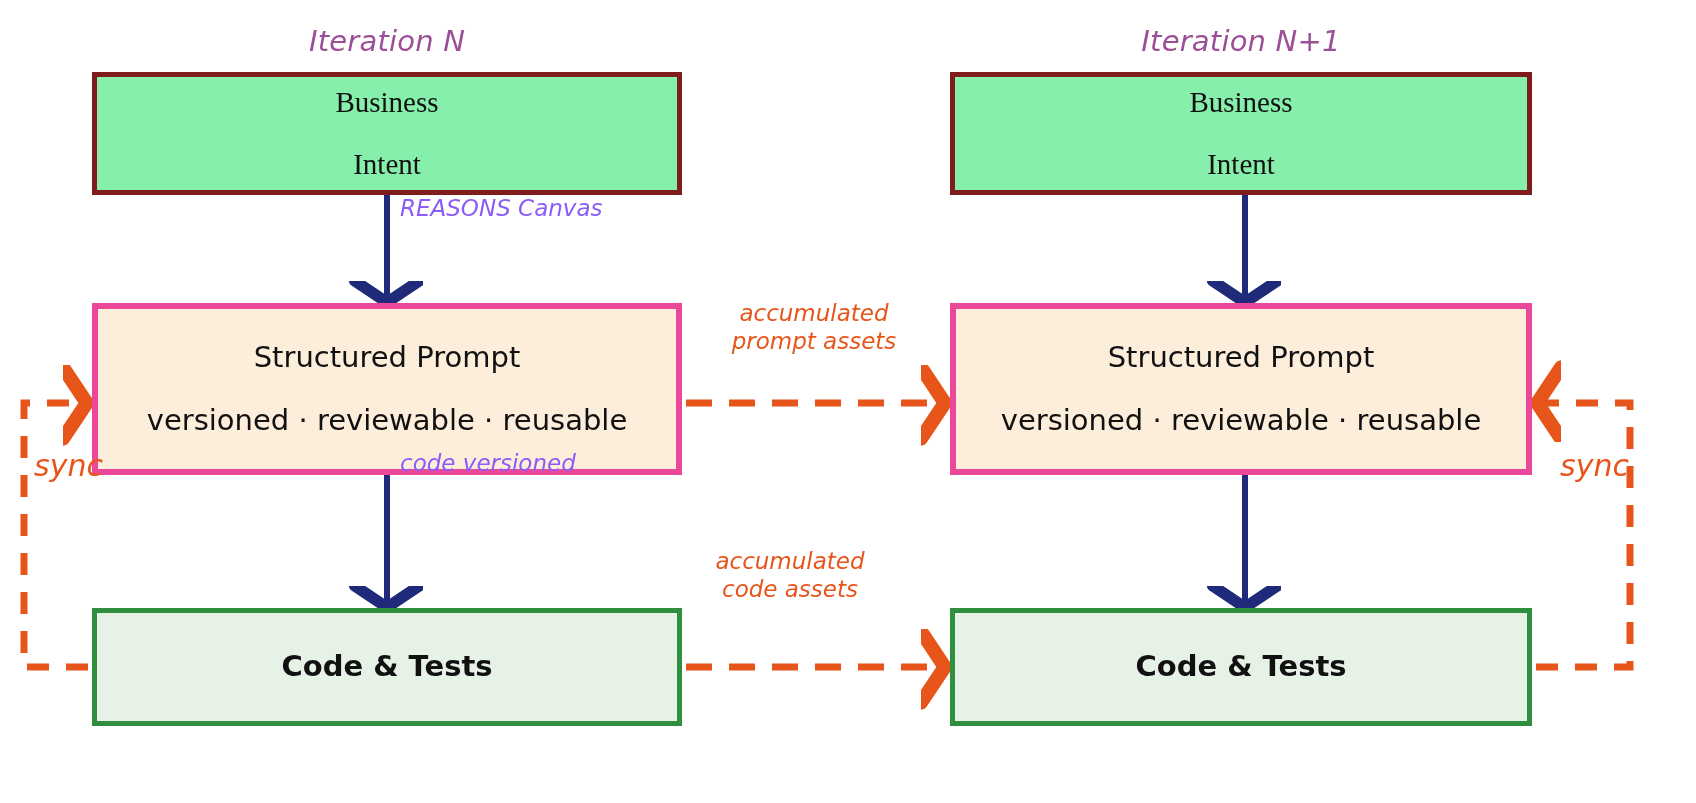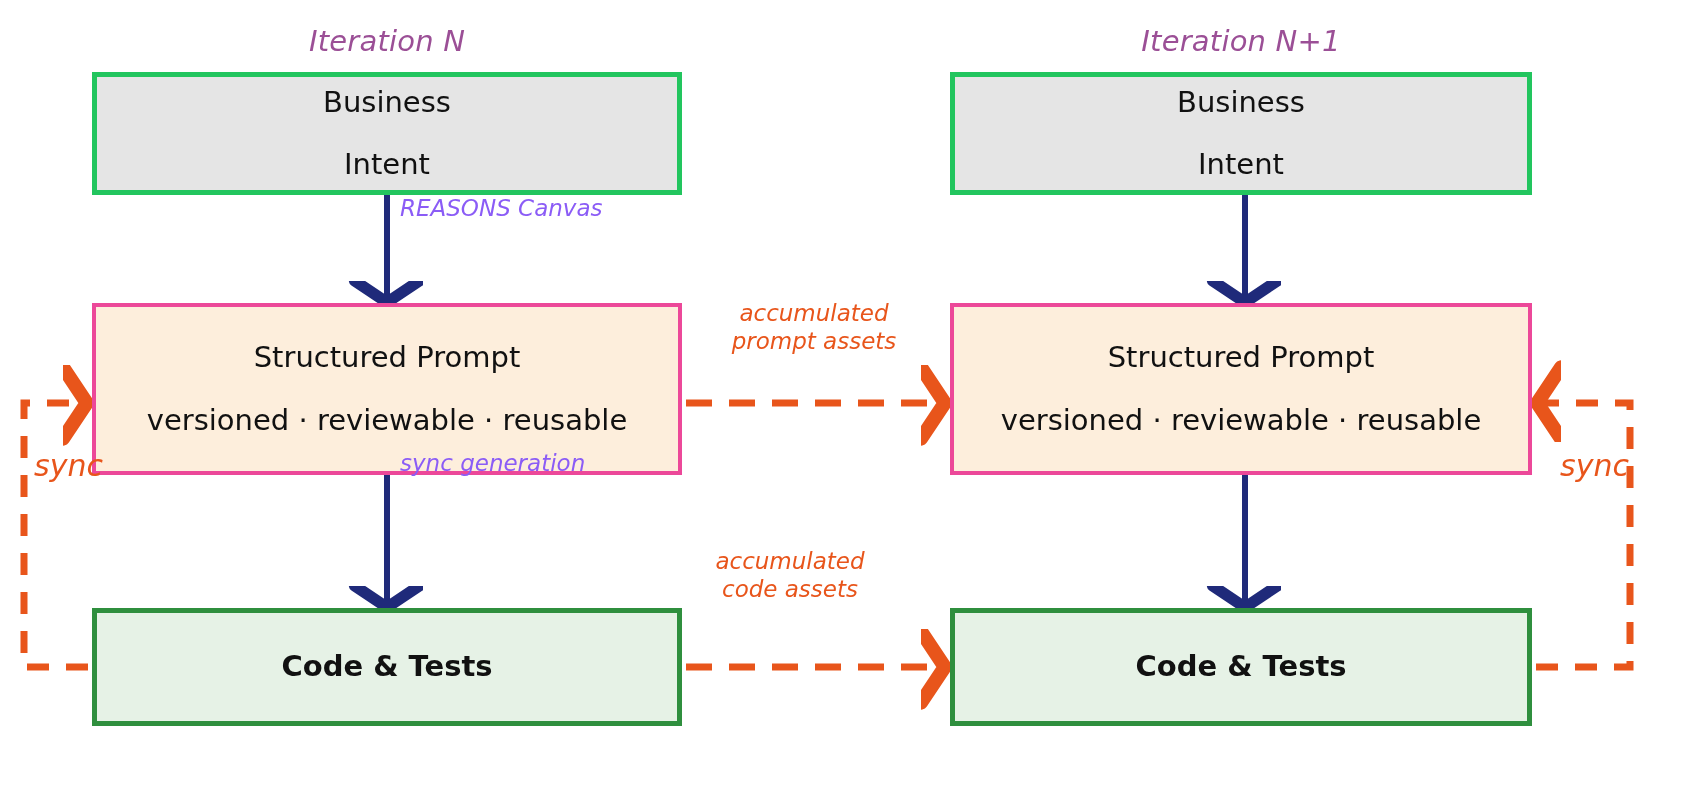--- a/index.html
+++ b/index.html
@@ -9,22 +9,22 @@
   svg#wires{position:absolute;left:0;top:0;width:1696px;height:803px;pointer-events:none;}
 
   .col-title{position:absolute;text-align:center;font-style:italic;font-weight:normal;
              font-size:29px;color:#9b4f96;letter-spacing:0.2px;white-space:nowrap;}
 
   .node{position:absolute;box-sizing:border-box;display:flex;flex-direction:column;
         align-items:center;justify-content:center;text-align:center;}
   .node .line1{font-size:29px;color:#111111;line-height:1.22;}
   .node .line2{font-size:29px;color:#111111;line-height:1.22;margin-top:27px;}
 
-  .intent{background:#e5e5e5;border:5px solid #22c55e;}
-  .prompt{background:#fdeedc;border:4px solid #ec4899;}
+  .intent{background:#86efac;border:5px solid #7f1d1d;font-family:Liberation Serif, serif;}
+  .prompt{background:#fdeedc;border:6px solid #ec4899;}
   .codet {background:#e6f2e6;border:5px solid #2f8f3e;font-weight:bold;}
 
   .edge-label{position:absolute;font-style:italic;font-size:23px;color:#8b5cf6;
               white-space:nowrap;line-height:1.2;}
   .edge-label.orange{color:#e8551b;text-align:center;font-size:23px;}
   .edge-label.sync{color:#e8551b;font-size:30px;}
 </style>
 </head>
 <body>
 
@@ -100,21 +100,21 @@
     <div class="line1">Structured Prompt</div>
     <div class="line2">versioned · reviewable · reusable</div>
   </div>
 
   <div class="node codet" style="left:950px;top:608px;width:582px;height:118px;">
     <div class="line1">Code &amp; Tests</div>
   </div>
 
   <div class="edge-label" style="left:400px;top:195px;">REASONS Canvas</div>
 
-  <div class="edge-label" style="left:400px;top:450px;">sync generation</div>
+  <div class="edge-label" style="left:400px;top:450px;">code versioned</div>
 
   <div style="position:absolute;left:686px;top:300px;width:256px;text-align:center;">
     <div class="edge-label orange" style="position:static;text-align:center;">accumulated</div>
     <div class="edge-label orange" style="position:static;text-align:center;">prompt assets</div>
   </div>
 
   <div style="position:absolute;left:662px;top:548px;width:256px;text-align:center;">
     <div class="edge-label orange" style="position:static;text-align:center;">accumulated</div>
     <div class="edge-label orange" style="position:static;text-align:center;">code assets</div>
   </div>

